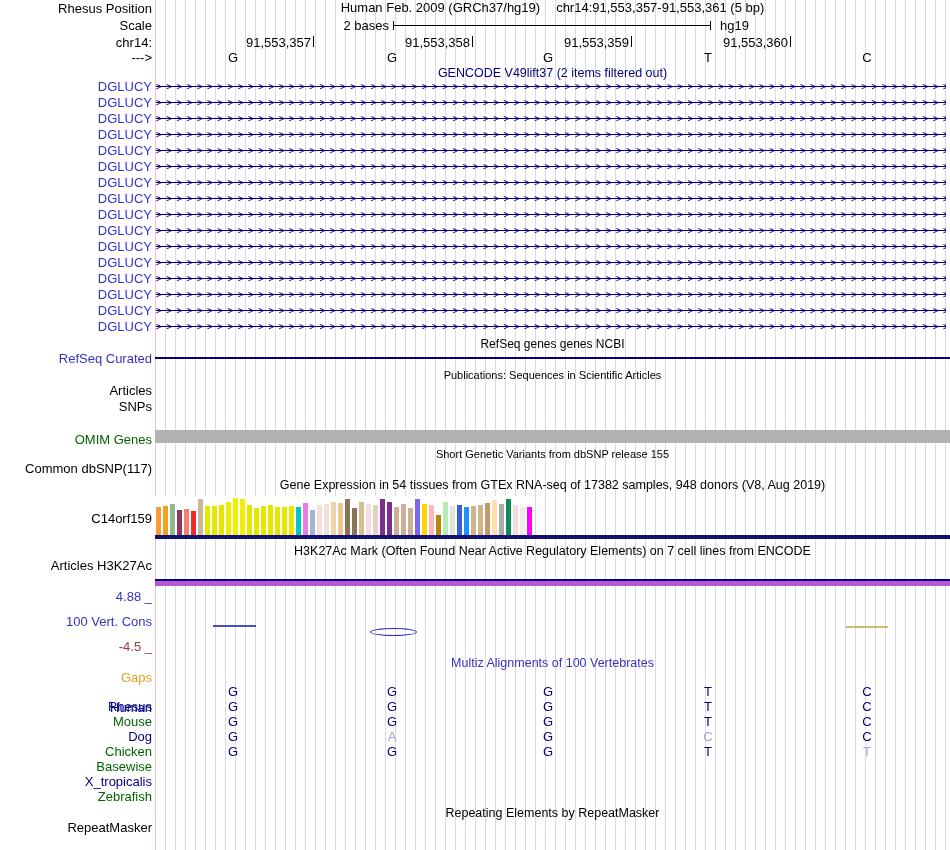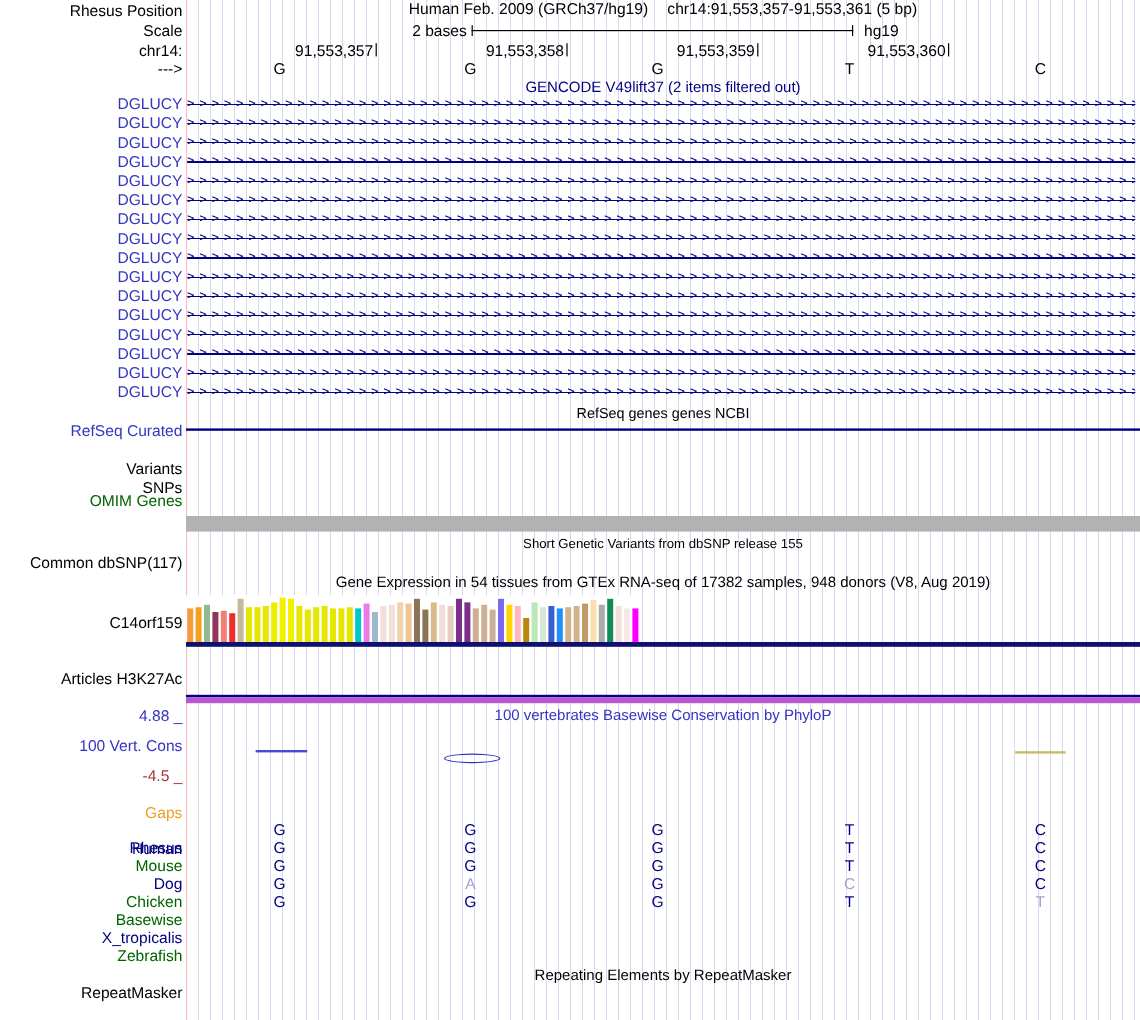--- a/index.html
+++ b/index.html
@@ -48,25 +48,26 @@
 
   <div class="lbl" style="top:35px">chr14:</div>
   <div class="lbl" style="top:50px">---&gt;</div>
 
   <div class="ctitle navy" style="top:66px">GENCODE V49lift37 (2 items filtered out)</div>
 
   <div class="ctitle" style="top:337px;font-size:12px">RefSeq genes genes NCBI</div>
   <div class="lbl blue" style="top:351px">RefSeq Curated</div>
   <div class="hline" style="top:357px;height:2px;background:var(--navy)"></div>
 
-  <div class="lbl" style="top:383px">Variants</div>
+  <div class="ctitle sm" style="top:368px">Publications: Sequences in Scientific Articles</div>
+  <div class="lbl" style="top:383px">Articles</div>
   <div class="lbl" style="top:399px">SNPs</div>
 
   <div class="hline" style="top:430px;height:13px;background:var(--graybar)"></div>
-  <div class="lbl green" style="top:410px">OMIM Genes</div>
+  <div class="lbl green" style="top:432px">OMIM Genes</div>
 
   <div class="ctitle sm" style="top:447px">Short Genetic Variants from dbSNP release 155</div>
   <div class="lbl" style="top:461px">Common dbSNP(117)</div>
 
   <div class="ctitle" style="top:478px">Gene Expression in 54 tissues from GTEx RNA-seq of 17382 samples, 948 donors (V8, Aug 2019)</div>
   <div class="abs" style="left:155px;top:496px;width:380px;height:39px;background:#fff"></div>
   <div class="abs" id="gtex-bars" style="left:155px;top:496px;width:795px;height:39px">
       <div class="gbar" style="left: 1px; top: 11px; height: 28px; background: rgb(245, 155, 60);"></div>
       <div class="gbar" style="left: 8px; top: 10px; height: 29px; background: rgb(245, 160, 30);"></div>
       <div class="gbar" style="left: 15px; top: 8px; height: 31px; background: rgb(143, 188, 143);"></div>
@@ -118,29 +119,30 @@
       <div class="gbar" style="left: 337px; top: 4px; height: 35px; background: rgb(255, 222, 173);"></div>
       <div class="gbar" style="left: 344px; top: 8px; height: 31px; background: rgb(171, 171, 171);"></div>
       <div class="gbar" style="left: 351px; top: 3px; height: 36px; background: rgb(14, 139, 87);"></div>
       <div class="gbar" style="left: 358px; top: 9px; height: 30px; background: rgb(242, 222, 218);"></div>
       <div class="gbar" style="left: 365px; top: 11px; height: 28px; background: rgb(247, 232, 232);"></div>
       <div class="gbar" style="left: 372px; top: 11px; height: 28px; background: rgb(255, 0, 255);"></div>
     </div>
   <div class="lbl" style="top:511px">C14orf159</div>
   <div class="hline" style="top:535px;height:4px;background:var(--baseline)"></div>
 
+  <div class="ctitle" style="top:544px">H3K27Ac Mark (Often Found Near Active Regulatory Elements) on 7 cell lines from ENCODE</div>
   <div class="lbl" style="top:558px">Articles H3K27Ac</div>
   <div class="hline" style="top:579px;height:2px;background:var(--navy)"></div>
   <div class="hline" style="top:581px;height:5px;background:var(--purple)"></div>
 
-  <div class="ctitle blue" style="top:589px">100 vertebrates Basewise Conservation by PhyloP</div>
   <div class="lbl blue" style="top:589px">4.88 _</div>
   <div class="lbl blue" style="top:614px">100 Vert. Cons</div>
   <div class="lbl maroon" style="top:639px">-4.5 _</div>
 
+  <div class="ctitle blue" style="top:656px">Multiz Alignments of 100 Vertebrates</div>
   <div class="lbl orange" style="top:670px">Gaps</div>
 
   <div class="ctitle" style="top:806px">Repeating Elements by RepeatMasker</div>
   <div class="lbl" style="top:820px">RepeatMasker</div>
 <div class="coordlbl" style="left: 223px; top: 36px;">91,553,357</div>
     <div class="tickmark" style="left: 313px; top: 36px;"></div>
     <div class="coordlbl" style="left: 382px; top: 36px;">91,553,358</div>
     <div class="tickmark" style="left: 472px; top: 36px;"></div>
     <div class="coordlbl" style="left: 541px; top: 36px;">91,553,359</div>
     <div class="tickmark" style="left: 631px; top: 36px;"></div>

